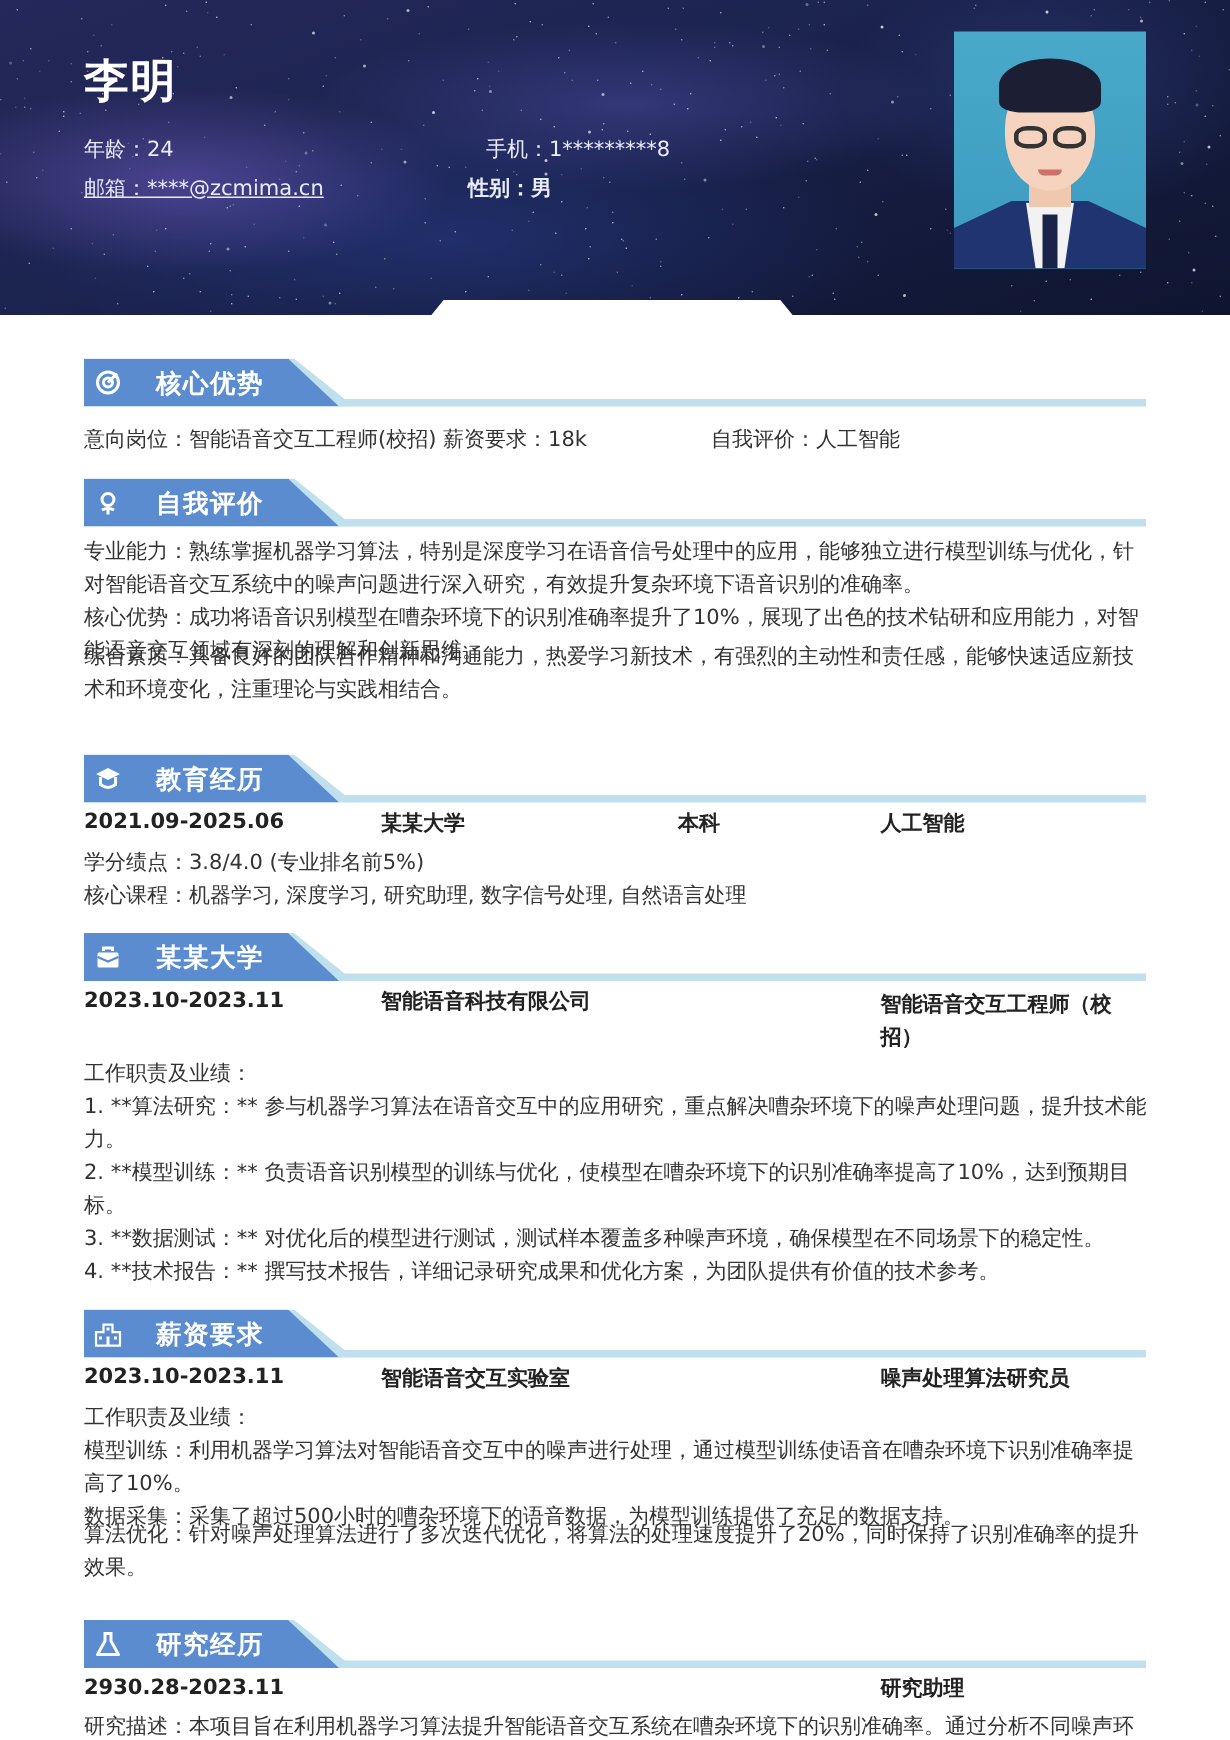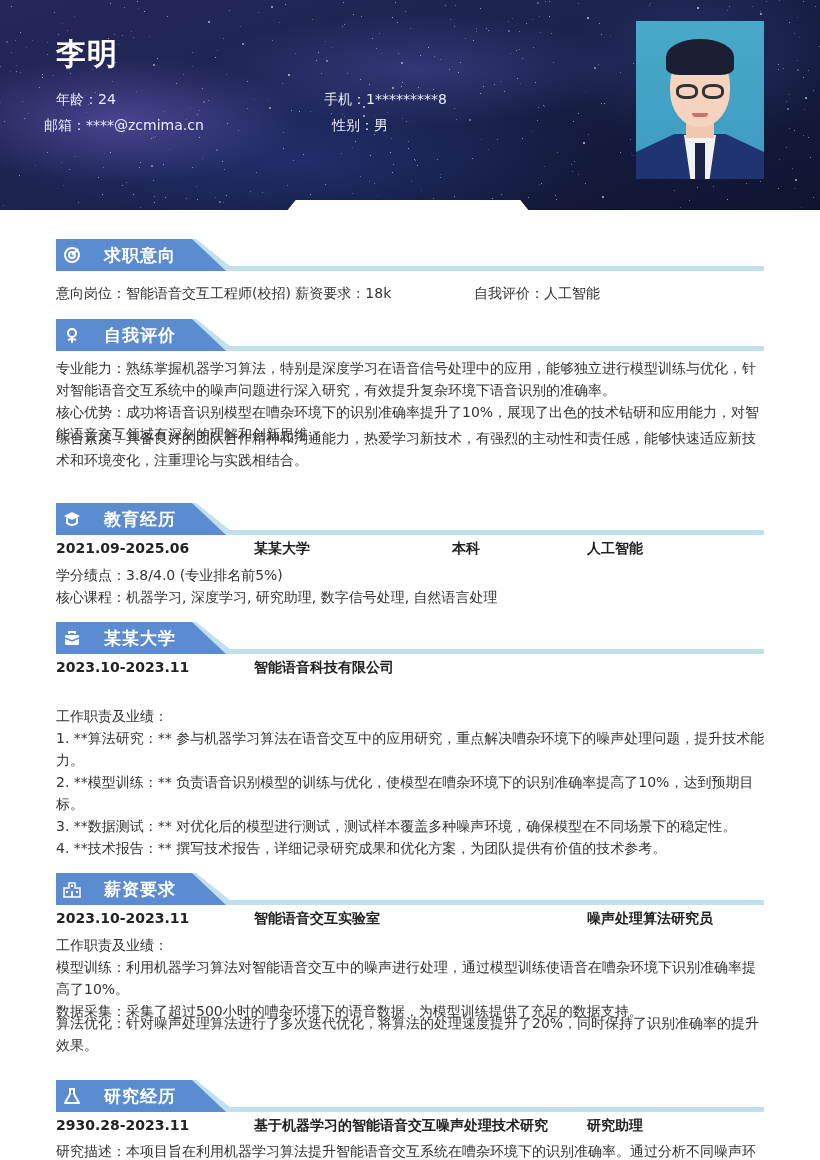--- a/index.html
+++ b/index.html
@@ -476,23 +476,23 @@
       <div class="star" style="left: 316.246px; top: 59.6881px; width: 1px; height: 1px; opacity: 0.79;"></div>
       <div class="star" style="left: 78.4427px; top: 202.09px; width: 1px; height: 1px; opacity: 0.7;"></div>
       <div class="star" style="left: 191.586px; top: 66.22px; width: 1px; height: 1px; opacity: 0.34;"></div>
       <div class="star" style="left: 372.22px; top: 38.3749px; width: 1px; height: 1px; opacity: 0.79;"></div>
       <div class="star" style="left: 124.294px; top: 7.07292px; width: 1px; height: 1px; opacity: 0.62;"></div>
       <div class="star" style="left: 14.7212px; top: 39.7216px; width: 1px; height: 1px; opacity: 0.46;"></div>
       <div class="star" style="left: 215.602px; top: 149.284px; width: 2px; height: 2px; opacity: 0.38;"></div>
     </div>
   <div class="name">李明</div>
   <div class="info" style="left:56px; top:91px;">年龄：24</div>
-  <div class="info" style="left:44px; top:117px;">邮箱：****@zcmima.cn</div>
+  <div class="info" style="left:56px; top:117px;text-decoration:underline;">邮箱：****@zcmima.cn</div>
   <div class="info" style="left:324px; top:91px;">手机：1*********8</div>
-  <div class="info" style="left:332px; top:117px;">性别：男</div>
+  <div class="info" style="left:312px; top:117px;font-weight:bold;">性别：男</div>
   <div class="photo">
     <div class="suit"></div>
     <div class="shirt"></div>
     <div class="tie"></div>
     <div class="neck"></div>
     <div class="face"></div>
     <div class="hair"></div>
     <div class="glasses-l"></div>
     <div class="glasses-r"></div>
     <div class="mouth"></div>
@@ -502,21 +502,21 @@
 
 <div class="section-title" style="top:239px;">
   <div class="line"></div>
     <div class="light-tab"></div>
     <div class="dark-tab"></div>
   <svg class="icon" viewBox="0 0 18 18">
     <circle cx="9" cy="9" r="7" fill="none" stroke="#fff" stroke-width="2"></circle>
     <circle cx="9" cy="9" r="3" fill="none" stroke="#fff" stroke-width="2"></circle>
     <path d="M9 9 L15 3" stroke="#fff" stroke-width="2"></path>
   </svg>
-  <div class="label">求职意向</div>
+  <div class="label">核心优势</div>
 </div>
 <div class="text" style="top:282px;">意向岗位：智能语音交互工程师(校招) 薪资要求：18k</div>
 <div class="text" style="top:282px; left:474px; width:290px;">自我评价：人工智能</div>
 
 <div class="section-title" style="top:319px;">
   <div class="line"></div>
     <div class="light-tab"></div>
     <div class="dark-tab"></div>
   <svg class="icon" viewBox="0 0 18 18">
     <circle cx="9" cy="7" r="4" fill="none" stroke="#fff" stroke-width="2"></circle>
@@ -554,20 +554,21 @@
   <svg class="icon" viewBox="0 0 18 18">
     <path d="M6 5 V3 H12 V5" fill="none" stroke="#fff" stroke-width="2"></path>
     <rect x="2" y="6" width="14" height="10" rx="1" fill="#fff"></rect>
     <path d="M2 9 L9 12 L16 9" stroke="#5b8ccf" stroke-width="1.5" fill="none"></path>
   </svg>
   <div class="label">某某大学</div>
 </div>
 <div class="row" style="top:659px;">
   <span style="left:0;">2023.10-2023.11</span>
   <span style="left:198px;">智能语音科技有限公司</span>
+  <span style="left:531px; width:160px; line-height:22px;">智能语音交互工程师（校招）</span>
 </div>
 <div class="text" style="top:705px;">工作职责及业绩：</div>
 <div class="text" style="top:727px;">1. **算法研究：** 参与机器学习算法在语音交互中的应用研究，重点解决嘈杂环境下的噪声处理问题，提升技术能力。</div>
 <div class="text" style="top:771px;">2. **模型训练：** 负责语音识别模型的训练与优化，使模型在嘈杂环境下的识别准确率提高了10%，达到预期目标。</div>
 <div class="text" style="top:815px;">3. **数据测试：** 对优化后的模型进行测试，测试样本覆盖多种噪声环境，确保模型在不同场景下的稳定性。</div>
 <div class="text" style="top:837px;">4. **技术报告：** 撰写技术报告，详细记录研究成果和优化方案，为团队提供有价值的技术参考。</div>
 
 <div class="section-title" style="top:873px;">
   <div class="line"></div>
     <div class="light-tab"></div>
@@ -595,16 +596,15 @@
   <div class="line"></div>
     <div class="light-tab"></div>
     <div class="dark-tab"></div>
   <svg class="icon" viewBox="0 0 18 18">
     <path d="M6 2 H12 M7 2 V7 L2 16 H16 L11 7 V2" fill="none" stroke="#fff" stroke-width="2" stroke-linejoin="round"></path>
   </svg>
   <div class="label">研究经历</div>
 </div>
 <div class="row" style="top:1117px;">
   <span style="left:0;">2930.28-2023.11</span>
-  <span style="left:198px;">基于机器学习的智能语音交互噪声处理技术研究</span>
   <span style="left:531px;">研究助理</span>
 </div>
 <div class="text" style="top:1140px; white-space:nowrap; overflow:hidden;">研究描述：本项目旨在利用机器学习算法提升智能语音交互系统在嘈杂环境下的识别准确率。通过分析不同噪声环</div>
 
 </body></html>

